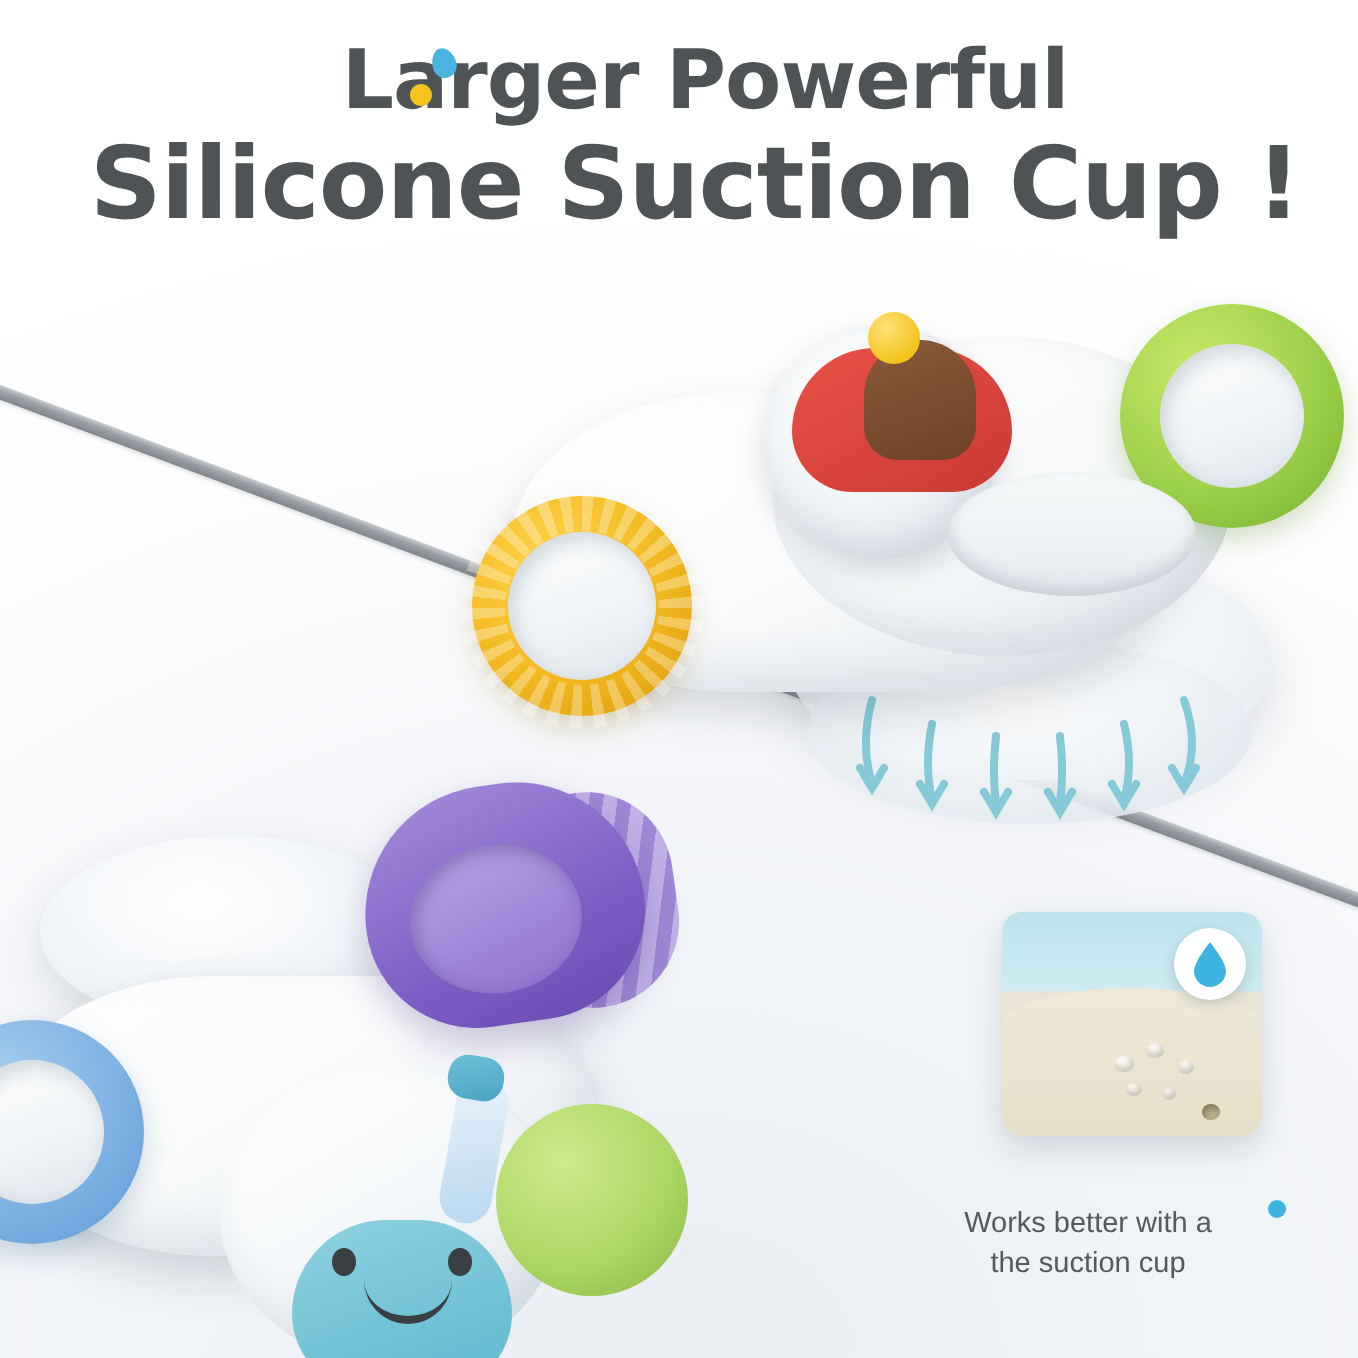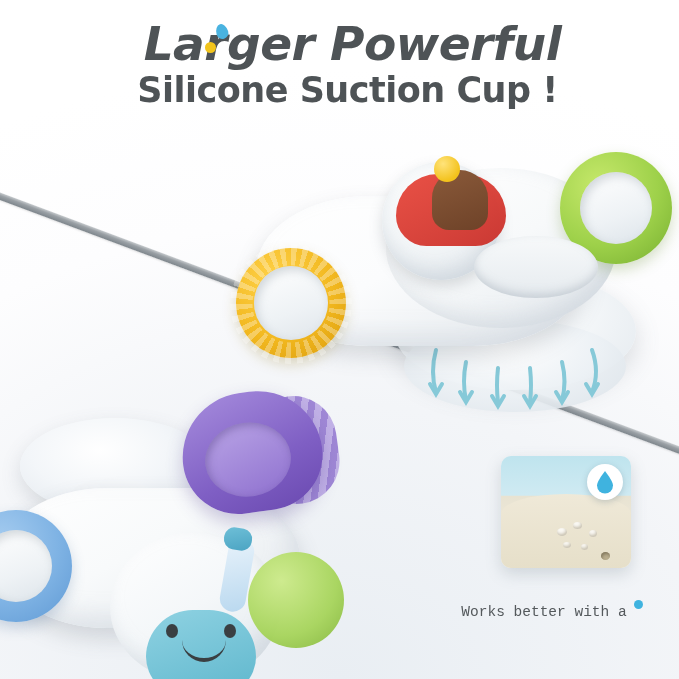--- a/index.html
+++ b/index.html
@@ -19,22 +19,22 @@
   .headline{
     position:absolute;left:0;top:18px;width:679px;
     text-align:center;
     color:#4e5356;
     font-family:"DejaVu Sans",sans-serif;
     font-weight:bold;
     letter-spacing:-0.5px;
     line-height:1.12;
     z-index:40;
   }
-  .headline .l1{display:block;font-size:47px;padding-left:26px;font-style:italic;}
-  .headline .l2{display:block;font-size:35px;padding-left:16px;}
+  .headline .l1{display:block;font-size:41px;padding-left:26px;}
+  .headline .l2{display:block;font-size:50px;padding-left:16px;}
 
   .dot-blue{
     position:absolute;left:216px;top:24px;width:12px;height:15px;
     background:#4ab3e0;border-radius:50% 50% 50% 50%/60% 60% 40% 40%;
     transform:rotate(-16deg);z-index:41;
   }
   .dot-yellow{
     position:absolute;left:205px;top:42px;width:11px;height:11px;
     background:#f2c41c;border-radius:50%;z-index:41;
   }
@@ -238,21 +238,21 @@
   .wdrop{
     position:absolute;right:8px;top:8px;width:36px;height:36px;border-radius:50%;
     background:#ffffff;display:flex;align-items:center;justify-content:center;
     box-shadow:0 2px 6px rgba(60,90,110,.25);
   }
 
   
   .caption{
     position:absolute;left:416px;top:602px;width:256px;
     text-align:center;color:#54595c;
-    font-family:Liberation Mono, monospace;
+    font-family:Liberation Sans, sans-serif;
     font-size:14.5px;line-height:1.38;
     z-index:36;
   }
   .cap-dot{
     position:absolute;left:634px;top:600px;width:9px;height:9px;border-radius:50%;
     background:#3fb3df;z-index:36;
   }
 </style>
 </head>
 <body>
@@ -332,15 +332,16 @@
     <div class="wdrop">
       <svg width="20" height="24" viewBox="0 0 20 24">
         <path d="M10 1 C10 1 2 11 2 15.5 A8 8 0 0 0 18 15.5 C18 11 10 1 10 1 Z" fill="#3fb3df"></path>
       </svg>
     </div>
   </div>
 
   <div class="cap-dot"></div>
   <div class="caption">
     <div>Works better with a</div>
+    <div>the suction cup</div>
   </div>
 
 </div>
 
 </body></html>

